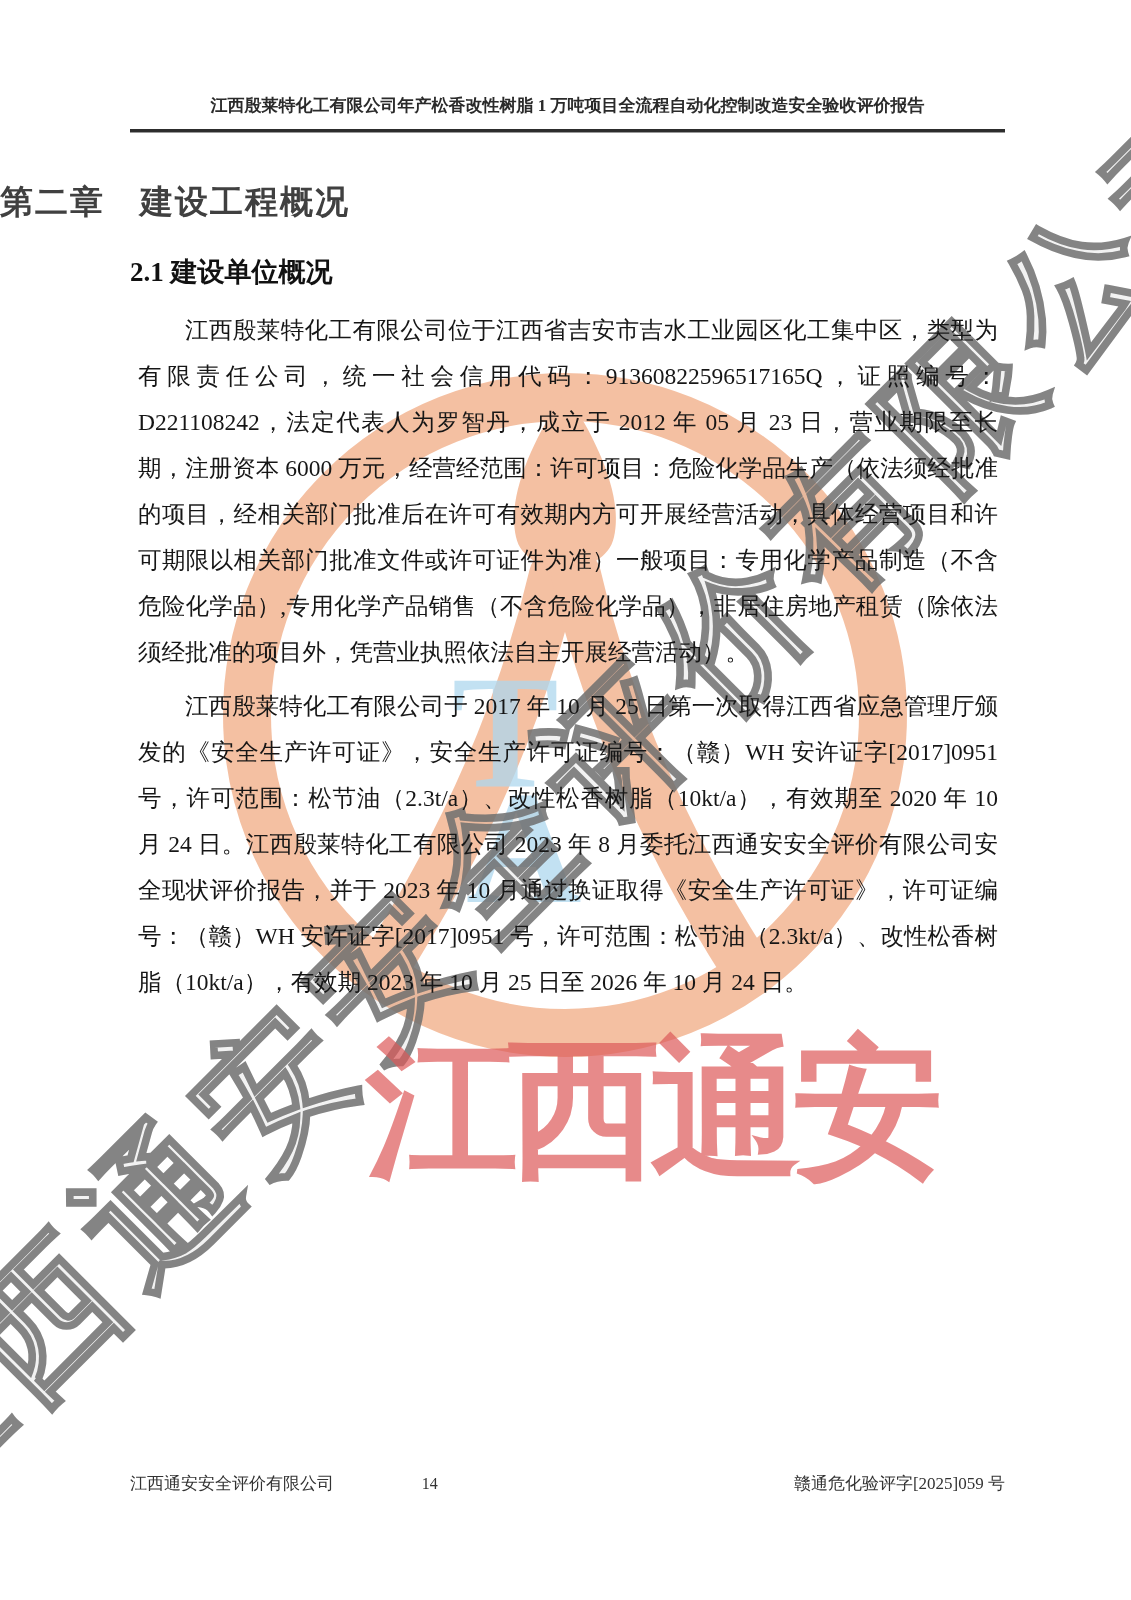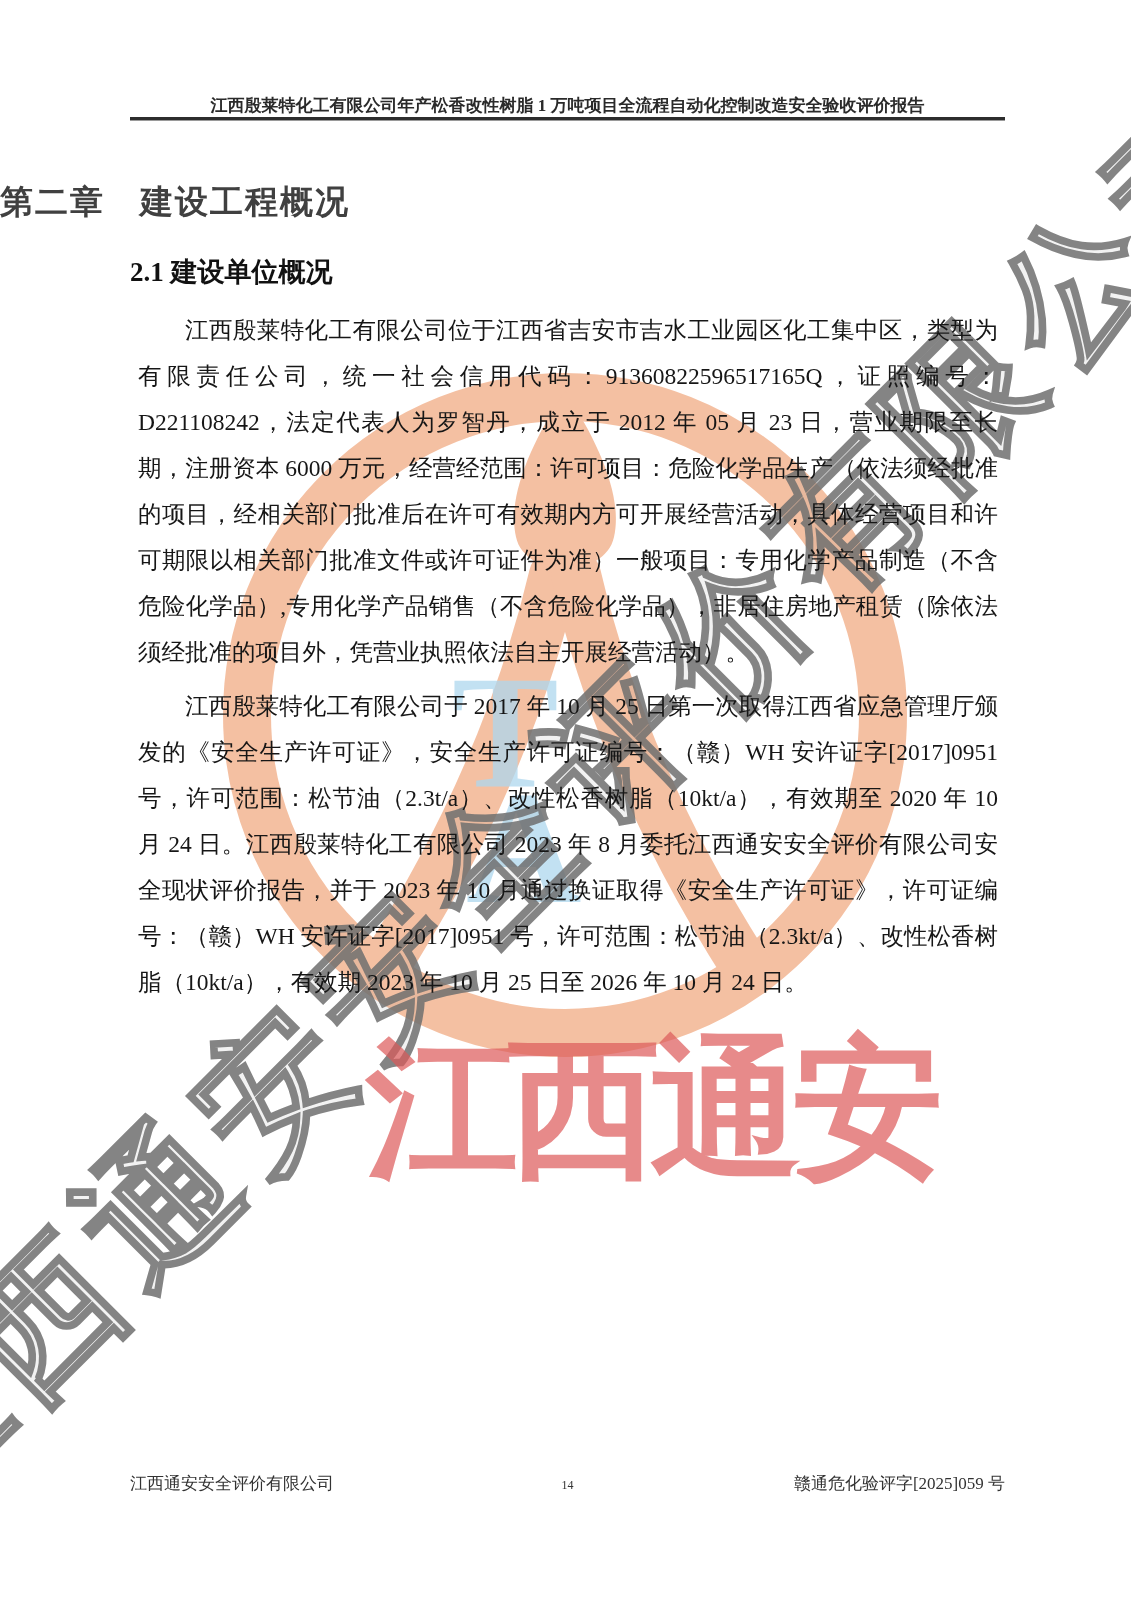--- a/index.html
+++ b/index.html
@@ -58,21 +58,21 @@
   
   .content { position:absolute; inset:0; z-index:2; }
 
   .doc-header {
     position:absolute;
     top: 94px; left: 130px; right: 126px;
     text-align: center;
     font-size: 17px;
     font-weight: bold;
     color:#2a2a2a;
-    padding-bottom: 0;
+    padding-bottom: 12px;
     border-bottom: 3.5px solid #2d2d2d;
     box-shadow: 0 1px 0 #9a9a9a;
   }
 
   .chapter-title {
     position:absolute;
     top: 180px; left: 0; right: 0;
     text-align: left;
     font-family: "Liberation Sans", "DejaVu Sans", sans-serif;
     font-size: 33px;
@@ -104,21 +104,21 @@
 
   .doc-footer {
     position:absolute;
     top: 1472px; left: 130px; right: 126px;
     display: flex;
     align-items: baseline;
     font-size: 17px;
     color:#333;
   }
   .doc-footer .f-left  { flex:1; text-align:left; }
-  .doc-footer .f-mid   { flex:1; text-align:center; font-size:12px; }
+  .doc-footer .f-mid   { flex:1; text-align:left; font-size:16px; }
   .doc-footer .f-right { flex:1; text-align:right; }
 </style>
 </head>
 <body>
 
 <div class="page">
 
   <div class="watermark-layer">
 
     <svg class="logo-svg" viewBox="0 0 720 720">

